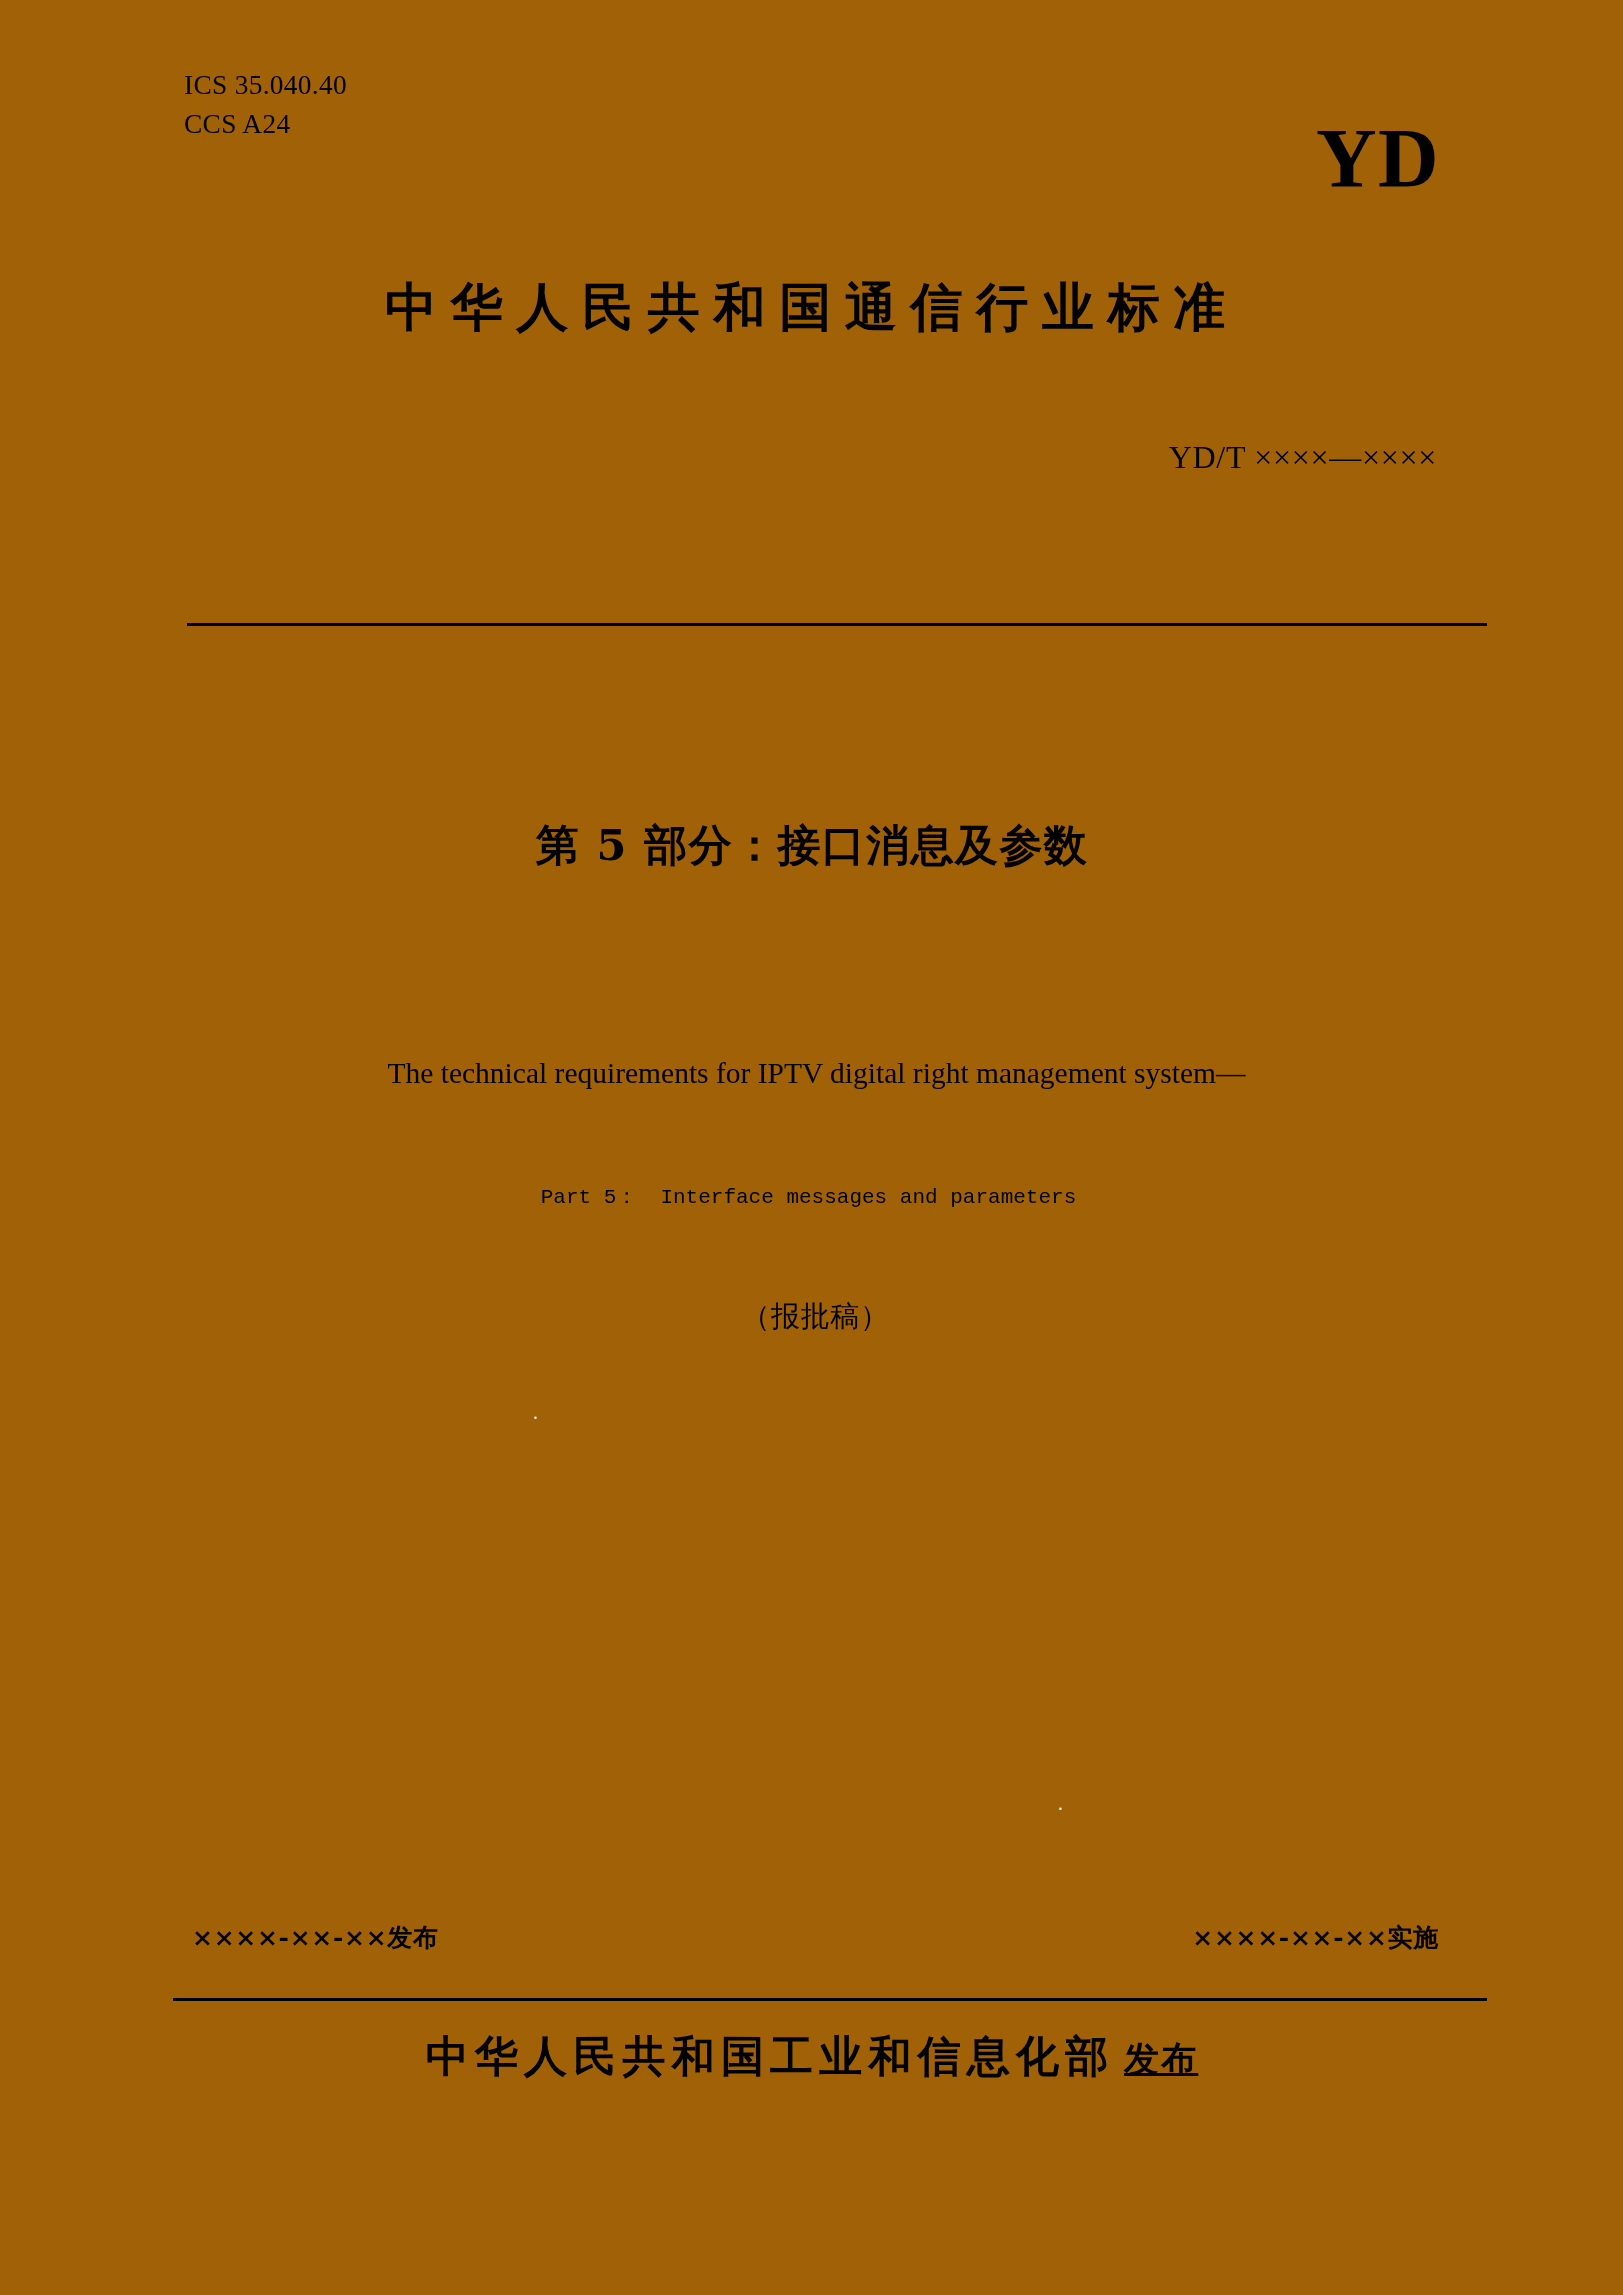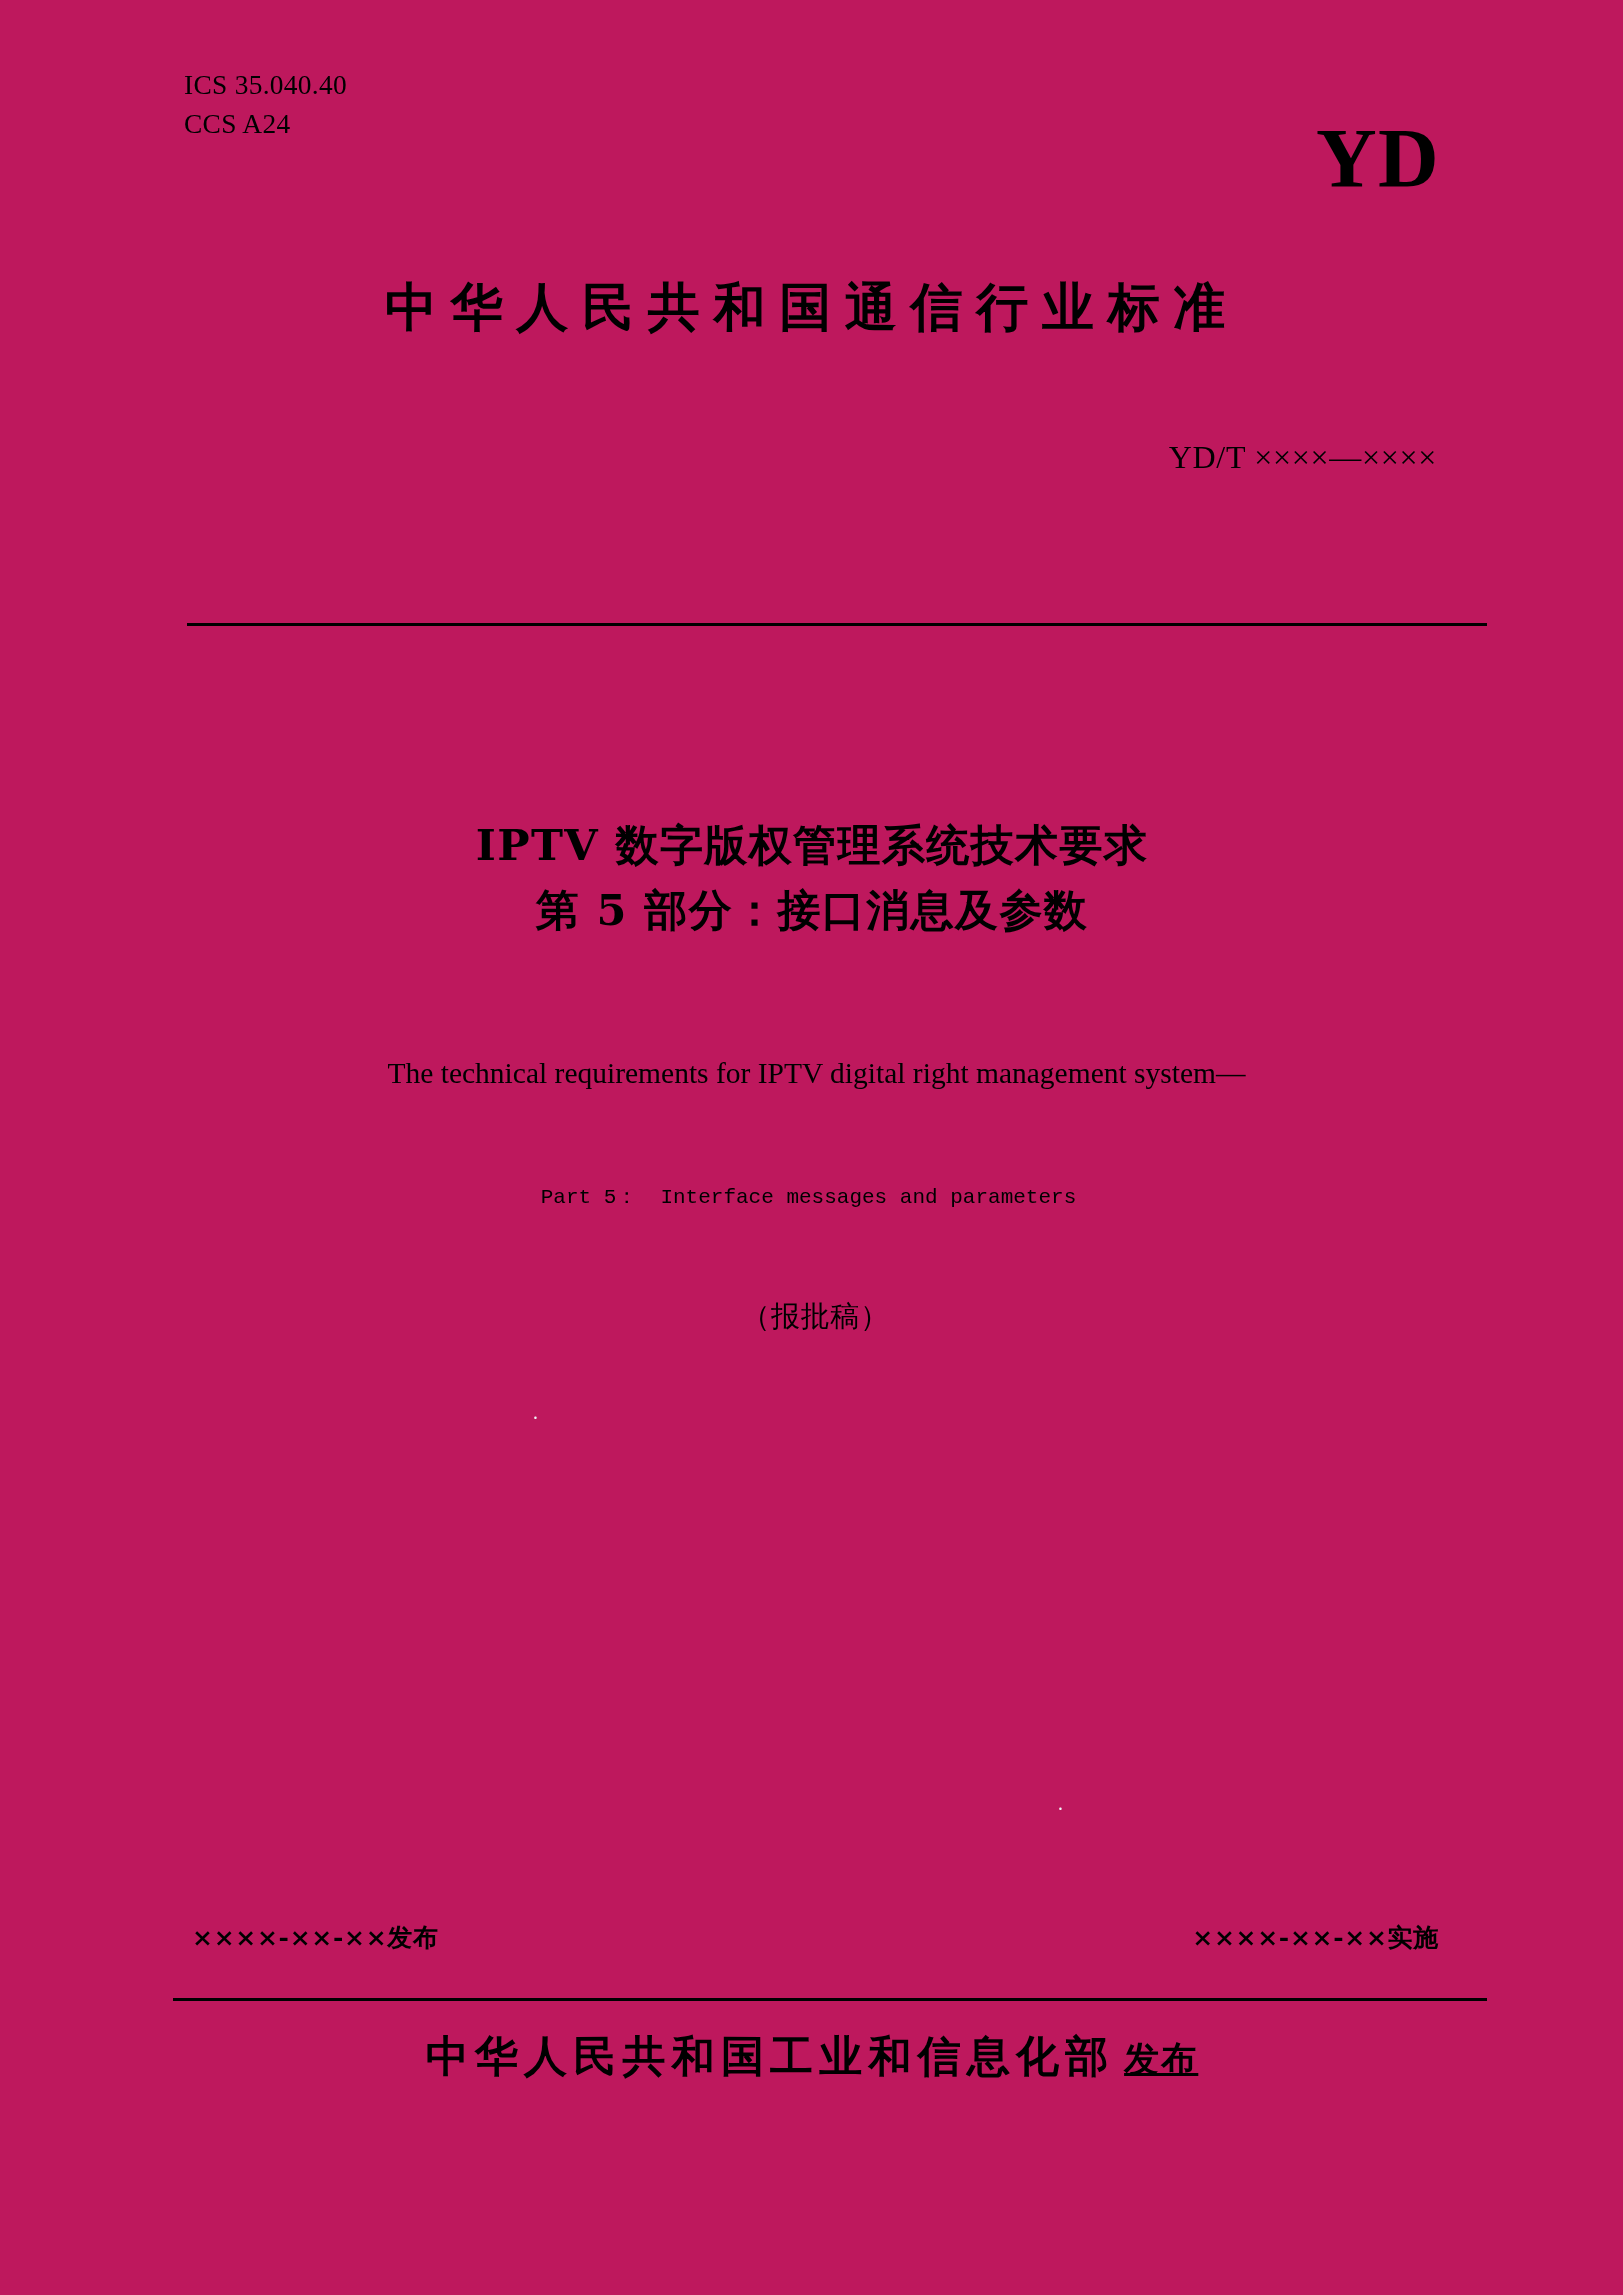--- a/index.html
+++ b/index.html
@@ -8,21 +8,21 @@
     background: #ffffff;
   }
   body {
     font-family: "Liberation Serif", serif;
     color: #000000;
   }
   .page {
     position: relative;
     width: 1624px;
     height: 2295px;
-    background: #be185d;
+    background: #a16207;
     box-sizing: border-box;
     overflow: hidden;
     padding-left: 42px;
   }
 
   
   .codes {
     position: absolute;
     left: 184px;
     top: 66px;
@@ -196,21 +196,20 @@
 
   <div class="yd-mark">YD</div>
 
   <div class="banner">中华人民共和国通信行业标准</div>
 
   <div class="std-number">YD/T ××××—××××</div>
 
   <div class="rule-top"></div>
 
   <div class="title-cn">
-    <div class="line1">IPTV 数字版权管理系统技术要求</div>
     <div class="line2">第 5 部分：接口消息及参数</div>
   </div>
 
   <div class="title-en">The technical requirements for IPTV digital right management system—</div>
 
   <div class="title-en-part">
     <span>Part 5：</span><span class="gap"></span><span>Interface messages and parameters</span>
   </div>
 
   <div class="draft-note">（报批稿）</div>

